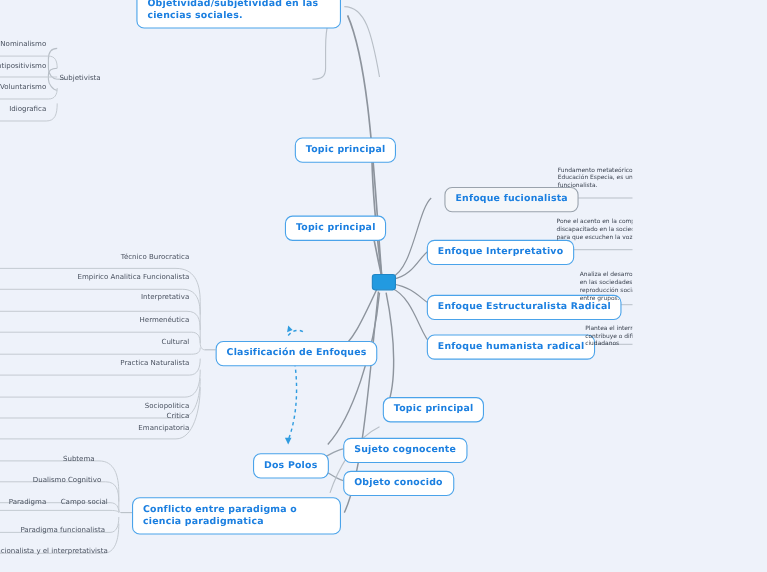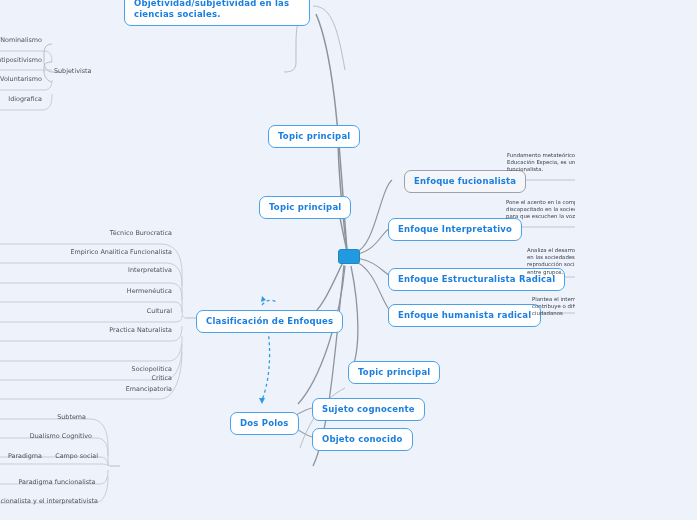--- a/index.html
+++ b/index.html
@@ -195,20 +195,21 @@
   <div class="node leaf" style="left:78px; top:346px; width:96px;margin-top:28px;">Critica</div>
   <div class="node leaf" style="left:78px; top:365px; width:96px;">Sociopolitica</div>
   <div class="node leaf" style="left:70px; top:385px; width:104px;">Emancipatoria</div>
 
   <div class="node topic" style="left:230px; top:412px;">Dos Polos</div>
 
   <div class="node topic" style="left:312px; top:398px;">Sujeto cognocente</div>
 
   <div class="node topic" style="left:312px; top:428px;">Objeto conocido</div>
 
+  <div class="node topic wrap" style="left:120px; top:452px; width:190px;">Conflicto entre paradigma o ciencia paradigmatica</div>
 
   <div class="node leaf" style="left:22px; top:413px; width:66px;">Subtema</div>
   <div class="node leaf" style="left:6px; top:432px; width:88px;">Dualismo Cognitivo</div>
   <div class="node leaf" style="left:-14px; top:452px; width:58px;">Paradigma</div>
   <div class="node leaf" style="left:46px; top:452px; width:54px;">Campo social</div>
   <div class="node leaf" style="left:14px; top:478px; width:86px;text-align:center;">Paradigma funcionalista</div>
   <div class="node leaf" style="left:-24px; top:497px; width:124px;">El funcionalista y el interpretativista</div>
 
 </div>
 

